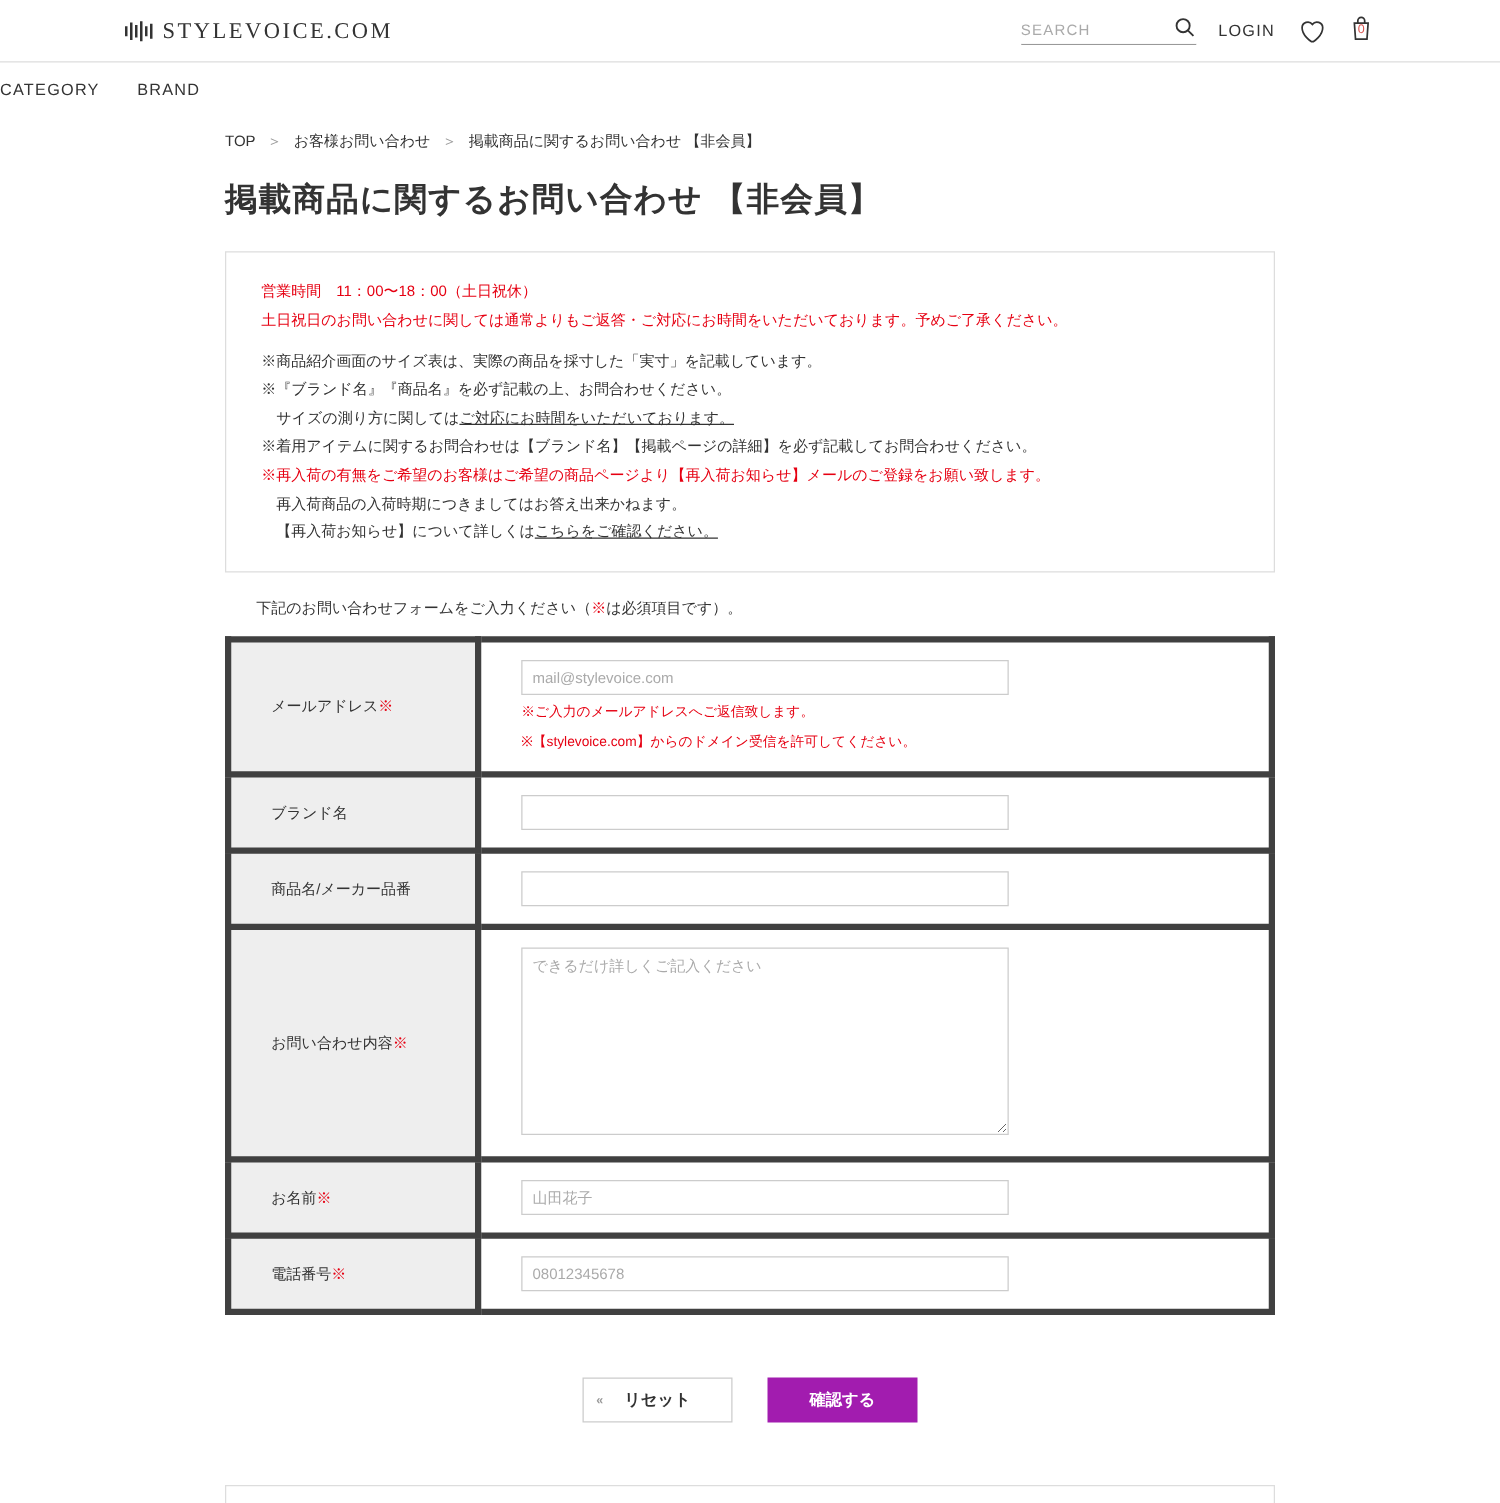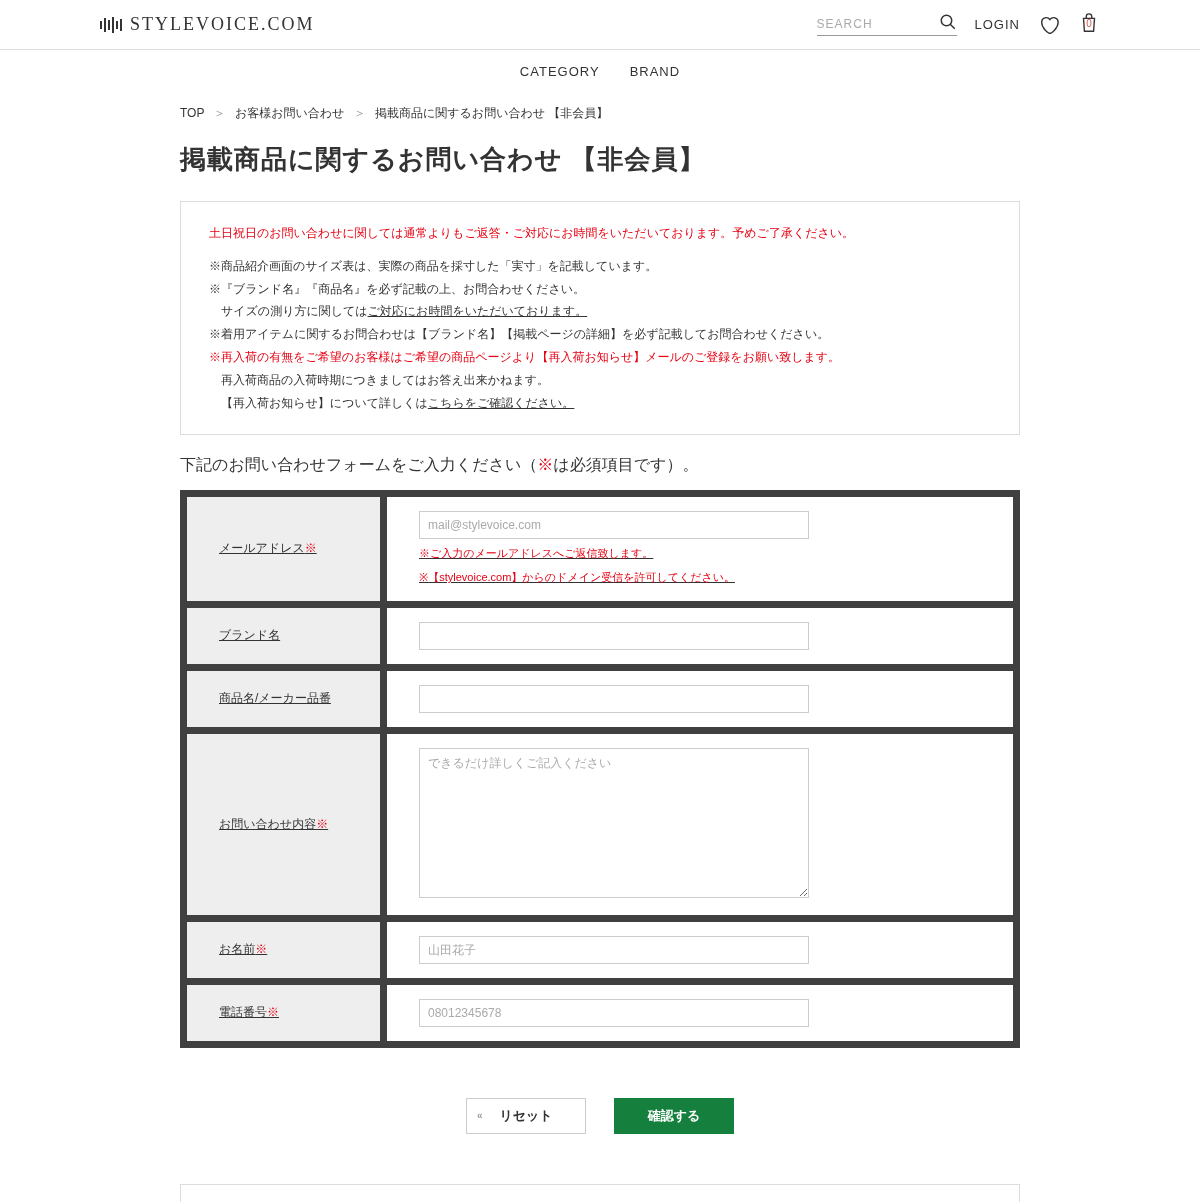--- a/index.html
+++ b/index.html
@@ -9,43 +9,43 @@
 .logo-bars { display: inline-flex; gap: 2px; align-items: center; }
 .logo-bars span { display: inline-block; width: 2px; background: #333; }
 .header-right { display: flex; align-items: center; gap: 18px; }
 .search-box { position: relative; border-bottom: 1px solid #999; width: 140px; }
 .search-box input { border: none; outline: none; font-size: 12px; letter-spacing: 1px; width: 100%; padding: 4px 24px 4px 0; color: #999; }
 .search-box .search-icon { position: absolute; right: 0; top: 0; }
 .login { font-size: 13px; letter-spacing: 1px; }
 .heart-icon, .bag-icon { display: inline-flex; align-items: center; }
 .bag-wrap { position: relative; }
 .bag-count { position: absolute; top: 6px; left: 50%; transform: translateX(-50%); font-size: 10px; color: #d9534f; }
-.nav { display: flex; justify-content: center; gap: 30px; padding: 14px 0; font-size: 13px; letter-spacing: 1px; }
+.nav { display: flex; gap: 30px; padding: 14px 0; font-size: 13px; letter-spacing: 1px; }
 .container { max-width: 880px; margin: 0 auto; padding: 0 20px 60px; }
 .breadcrumb { font-size: 12px; padding: 12px 0; color: #333; }
 .breadcrumb span.sep { margin: 0 6px; color: #999; }
 h1.page-title { font-size: 26px; font-weight: 600; margin: 8px 0 24px; letter-spacing: 1px; }
 .notice-box { border: 1px solid #ddd; padding: 20px 28px; font-size: 12px; line-height: 1.9; margin-bottom: 20px; }
 .notice-box .red { color: #e60012; }
 .notice-box .link { text-decoration: underline; }
 .indent { padding-left: 1em; }
-.form-intro { font-size: 16px; margin-bottom: 14px; }
+.form-intro { font-size: 12px; margin-bottom: 14px; margin-left: 25px; }
 .form-intro .req { color: #e60012; }
 .form-table { width: 100%; border-collapse: collapse; border: 1px solid #ddd; }
-.form-table th, .form-table td { border: 7px solid #404040; padding: 14px 32px; vertical-align: middle; font-size: 12px; text-align: left; text-decoration: underline; }
+.form-table th, .form-table td { border: 5px solid #404040; padding: 14px 32px; vertical-align: middle; font-size: 12px; text-align: left; }
 .form-table th { background: #eee; width: 200px; font-weight: normal; }
 .req-mark { color: #e60012; }
 .form-table input[type=text], .form-table input[type=email], .form-table input[type=tel] { width: 390px; padding: 6px 8px; border: 1px solid #ccc; font-size: 12px; }
 .form-table textarea { width: 390px; height: 150px; padding: 6px 8px; border: 1px solid #ccc; font-size: 12px; font-family: inherit; resize: both; }
 .field-note { color: #e60012; font-size: 11px; margin-top: 6px; line-height: 1.6; }
 .buttons { display: flex; justify-content: center; gap: 28px; margin: 50px 0; }
 .btn { display: inline-flex; align-items: center; justify-content: center; width: 120px; height: 36px; font-size: 13px; cursor: pointer; position: relative; font-weight: bold; }
 .btn-reset { border: 1px solid #ccc; background: #fff; color: #333; }
 .btn-reset::before { content: "«"; position: absolute; left: 10px; font-size: 10px; color: #999; }
-.btn-submit { border: none; background: #15803d; color: #fff; }
+.btn-submit { border: none; background: #a21caf; color: #fff; }
 .footer-box { border: 1px solid #ddd; padding: 24px 28px; }
 input::placeholder, textarea::placeholder { color: #aaa; }
 </style>
 </head>
 <body>
 
 <header class="header">
   <div class="logo">
     <span class="logo-bars">
       <span style="height:8px"></span>
@@ -95,20 +95,21 @@
     <span>TOP</span>
     <span class="sep">＞</span>
     <span>お客様お問い合わせ</span>
     <span class="sep">＞</span>
     <span>掲載商品に関するお問い合わせ 【非会員】</span>
   </div>
 
   <h1 class="page-title">掲載商品に関するお問い合わせ 【非会員】</h1>
 
   <div class="notice-box">
+    <div class="red">営業時間　11：00〜18：00（土日祝休）</div>
     <div class="red">土日祝日のお問い合わせに関しては通常よりもご返答・ご対応にお時間をいただいております。予めご了承ください。</div>
     <div style="height:10px"></div>
     <div>※商品紹介画面のサイズ表は、実際の商品を採寸した「実寸」を記載しています。</div>
     <div>※『ブランド名』『商品名』を必ず記載の上、お問合わせください。</div>
     <div class="indent">
       <span>サイズの測り方に関しては</span><span class="link">ご対応にお時間をいただいております。</span>
     </div>
     <div>※着用アイテムに関するお問合わせは【ブランド名】【掲載ページの詳細】を必ず記載してお問合わせください。</div>
     <div class="red">※再入荷の有無をご希望のお客様はご希望の商品ページより【再入荷お知らせ】メールのご登録をお願い致します。</div>
     <div class="indent">再入荷商品の入荷時期につきましてはお答え出来かねます。</div>

